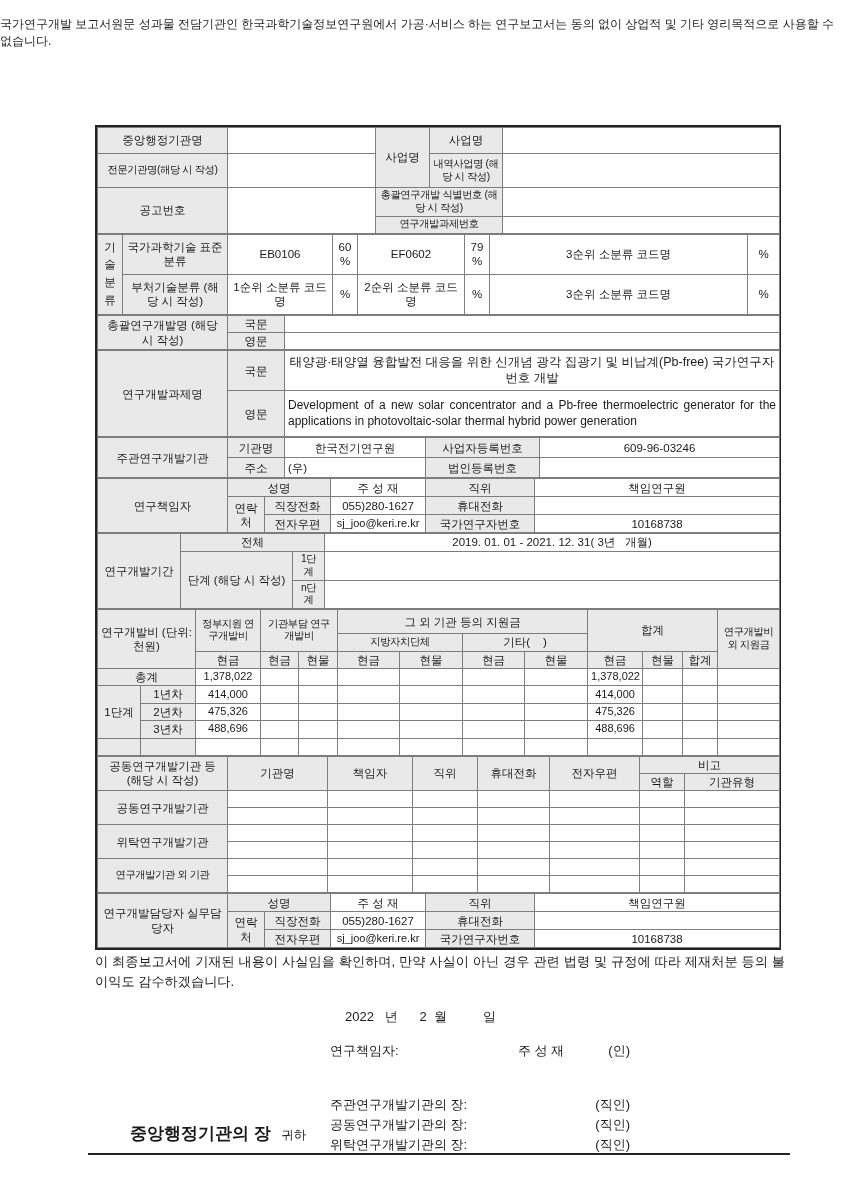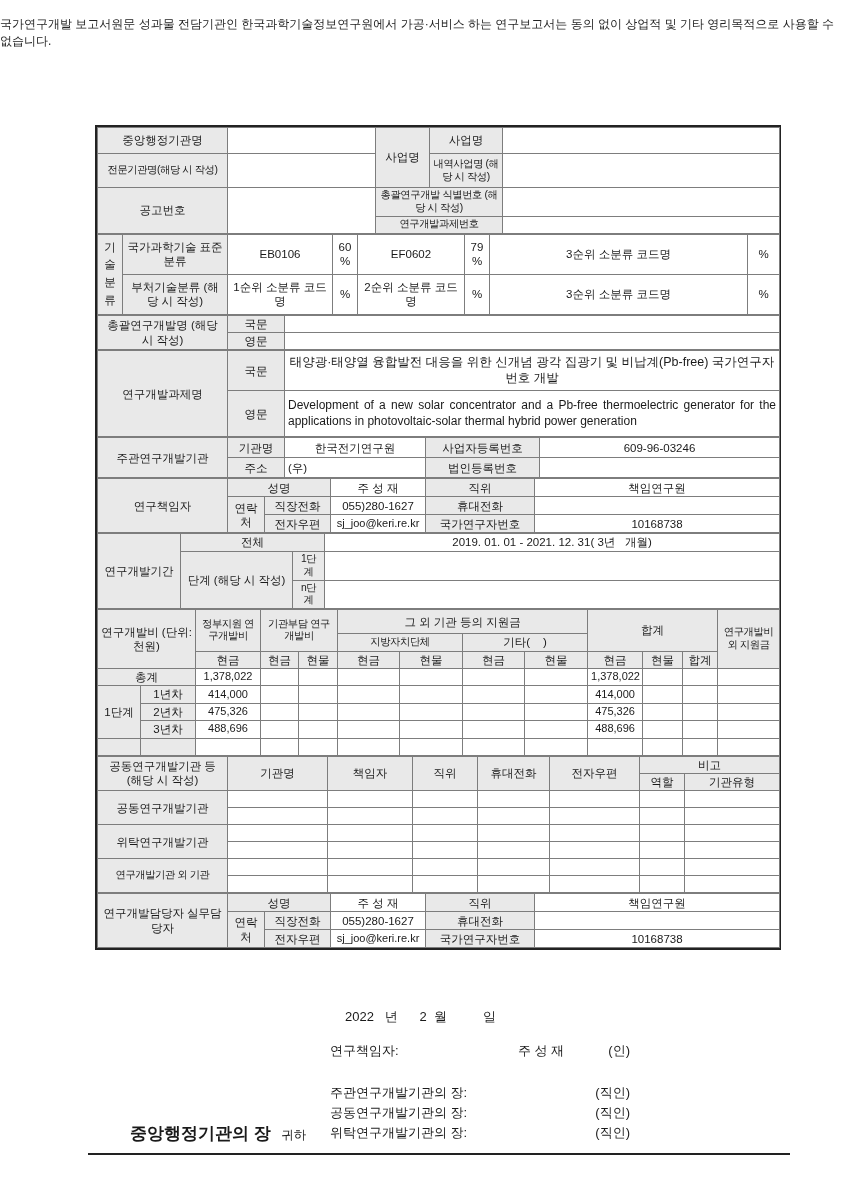--- a/index.html
+++ b/index.html
@@ -18,21 +18,21 @@
   .pre{white-space:pre-wrap;}
   .title-cell{font-size:26px;font-weight:bold;letter-spacing:3px;border-right:1px solid #7d7d7d;}
   .vstack{display:inline-block;width:13px;word-break:break-all;line-height:1.55;}
   td.num{font-size:11px;}
   .eng{font-size:12px;text-align:justify;line-height:1.3;}
   .confirm{position:absolute;top:952px;left:95px;width:690px;font-size:13.2px;line-height:1.55;
            margin:0;text-align:justify;}
   .date-line{position:absolute;top:1008px;left:345px;font-size:13px;white-space:pre;}
   .sig-block{position:absolute;top:1040px;left:330px;width:300px;font-size:13px;}
   .sig-row{display:flex;margin:2px 0;}
-  .sig-row.first{margin-bottom:24px;align-items:flex-end;}
+  .sig-row.first{margin-bottom:36px;align-items:flex-end;}
   .sig-role{width:170px;text-align:left;}
   .sig-name{flex:1;text-align:center;}
   .sig-seal{width:48px;text-align:right;}
   .footer-line{position:absolute;top:1122px;left:88px;width:702px;border-bottom:2px solid #222;
                padding:0 0 8px 42px;box-sizing:border-box;}
   .footer-addr{font-size:17px;font-weight:bold;}
   .footer-honor{font-size:12.5px;margin-left:6px;}
 </style>
 </head>
 <body>
@@ -462,20 +462,21 @@
         <td class="lbl">전자우편</td>
         <td class="num">sj_joo@keri.re.kr</td>
         <td class="lbl">국가연구자번호</td>
         <td>10168738</td>
       </tr>
     </tbody>
       </table>
 
   </div>
 
+  <p class="confirm">이 최종보고서에 기재된 내용이 사실임을 확인하며, 만약 사실이 아닌 경우 관련 법령 및 규정에 따라 제재처분 등의 불이익도 감수하겠습니다.</p>
 
   <div class="date-line">2022   년      2  월          일</div>
 
   <div class="sig-block">
     <div class="sig-row first">
       <span class="sig-role">연구책임자:</span>
       <span class="sig-name">주 성 재</span>
       <span class="sig-seal">(인)</span>
     </div>
     <div class="sig-row">

